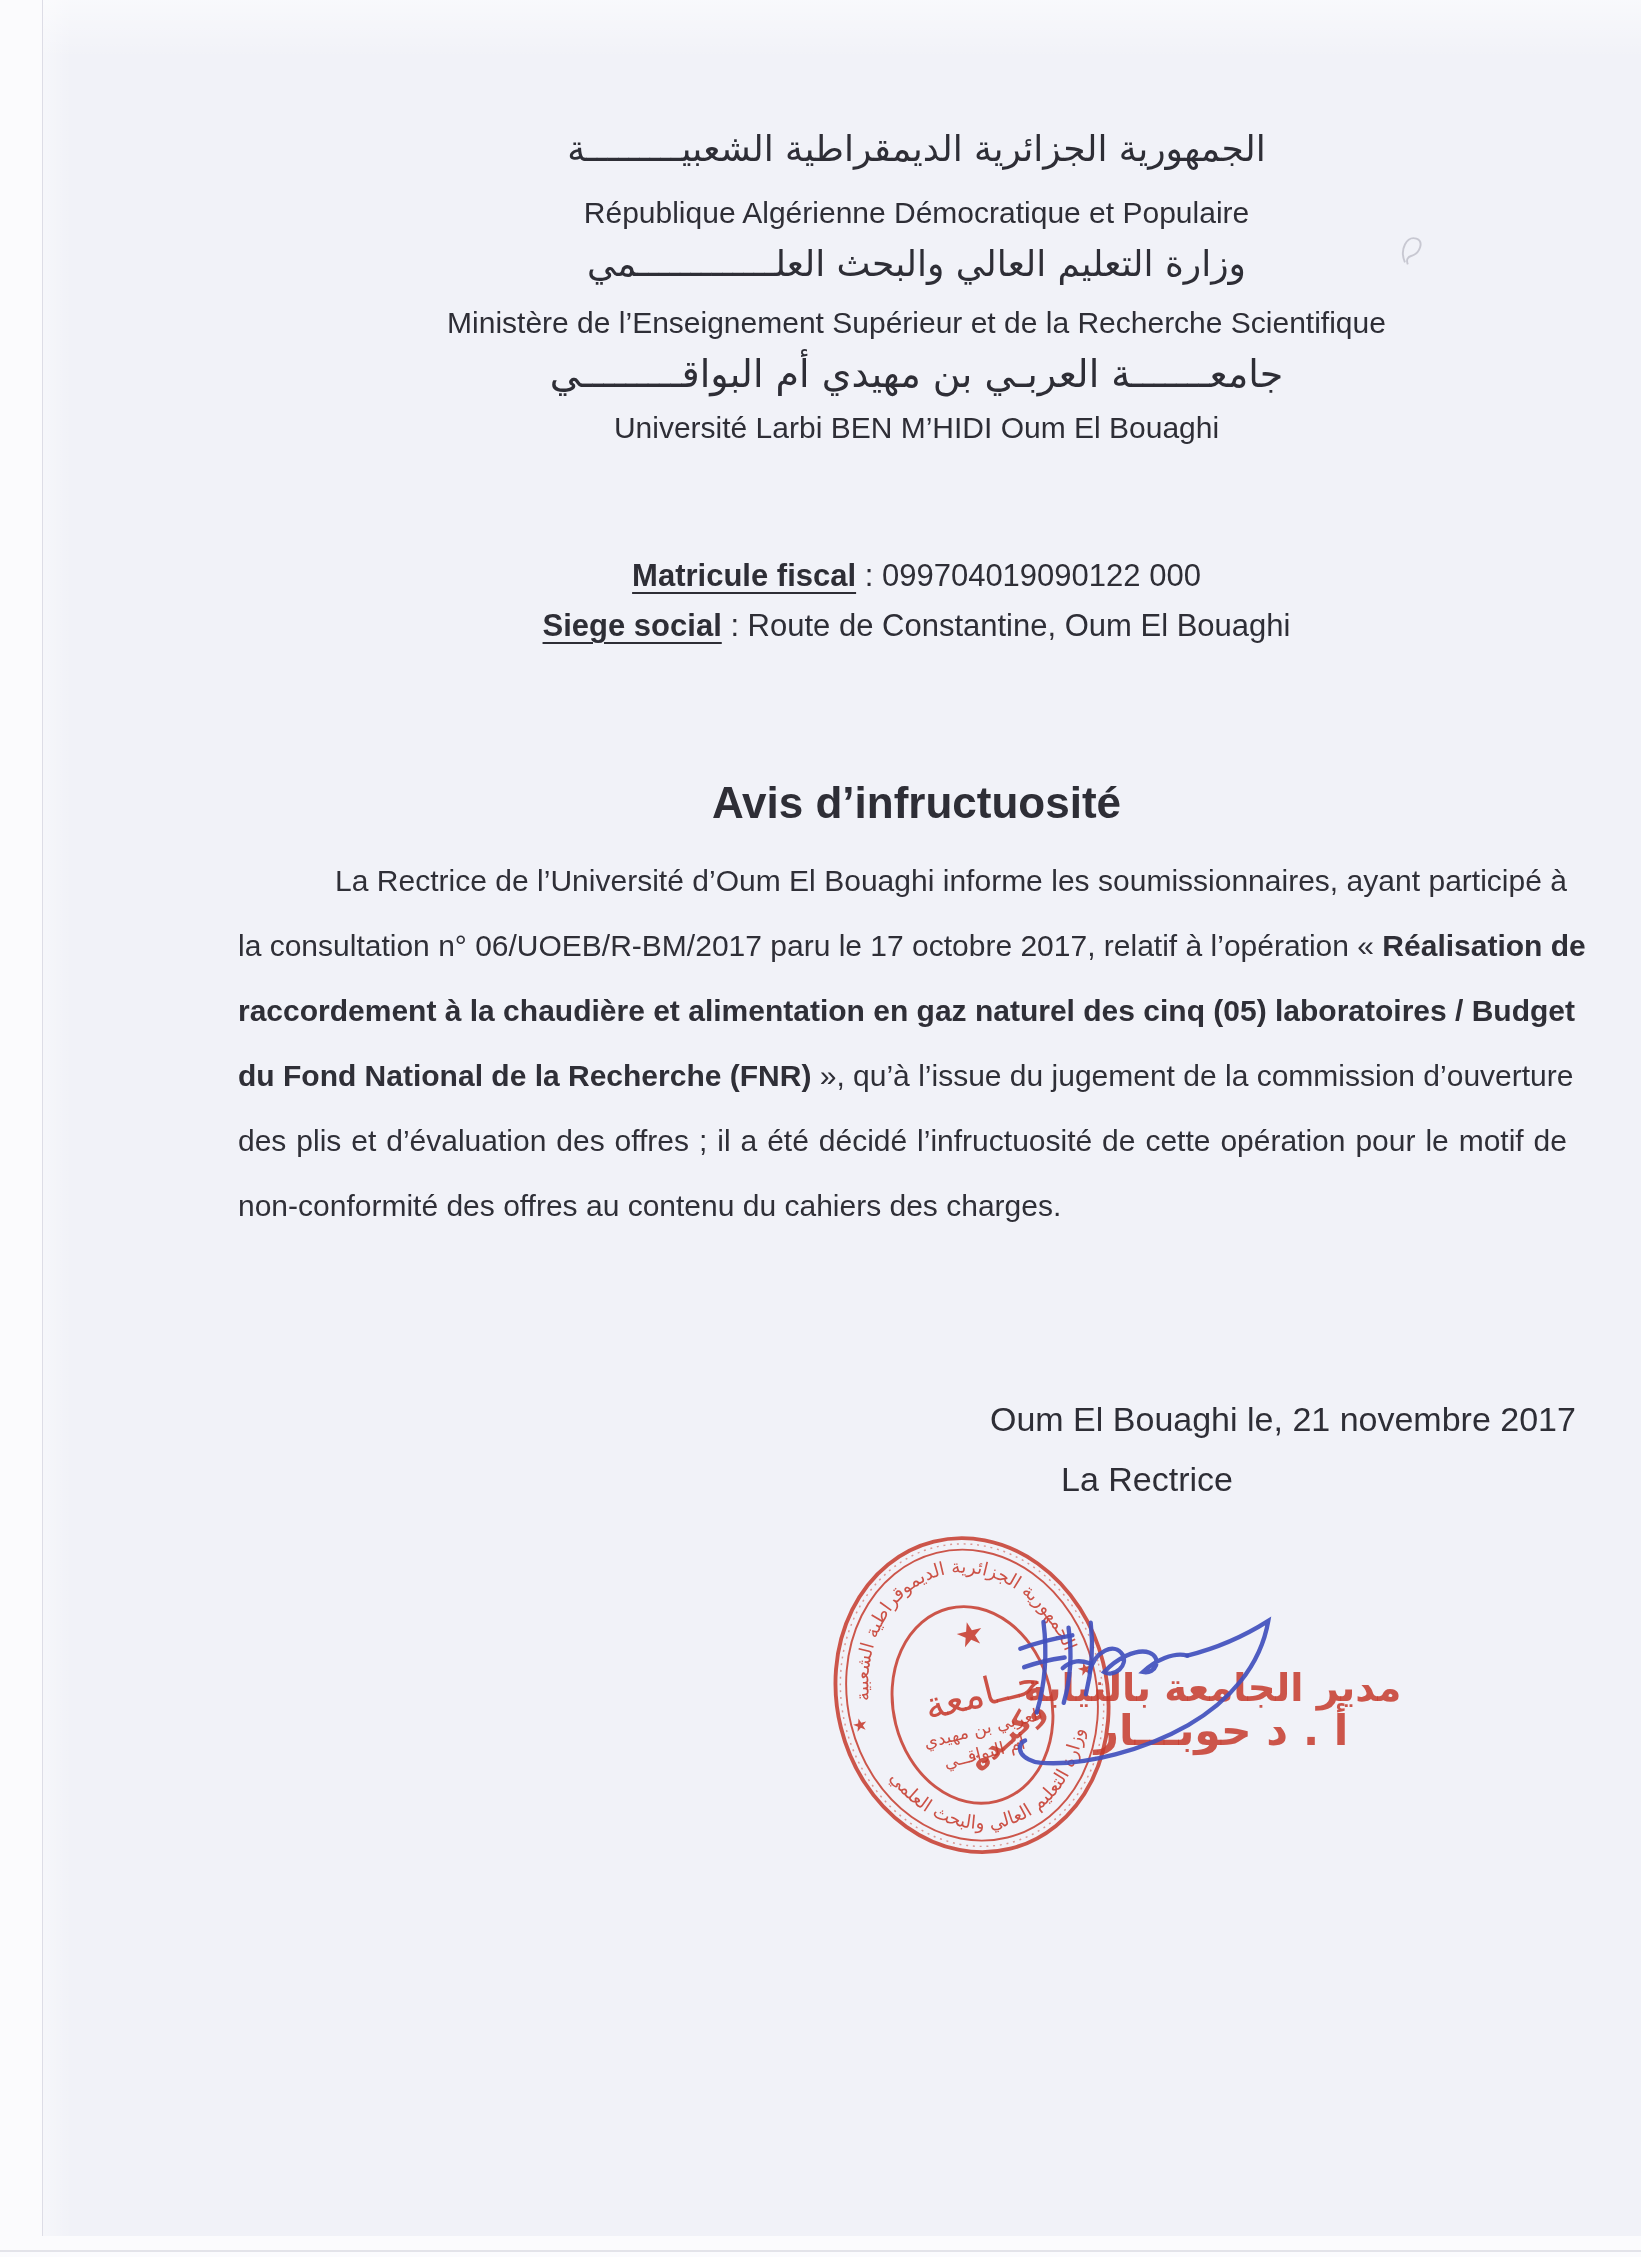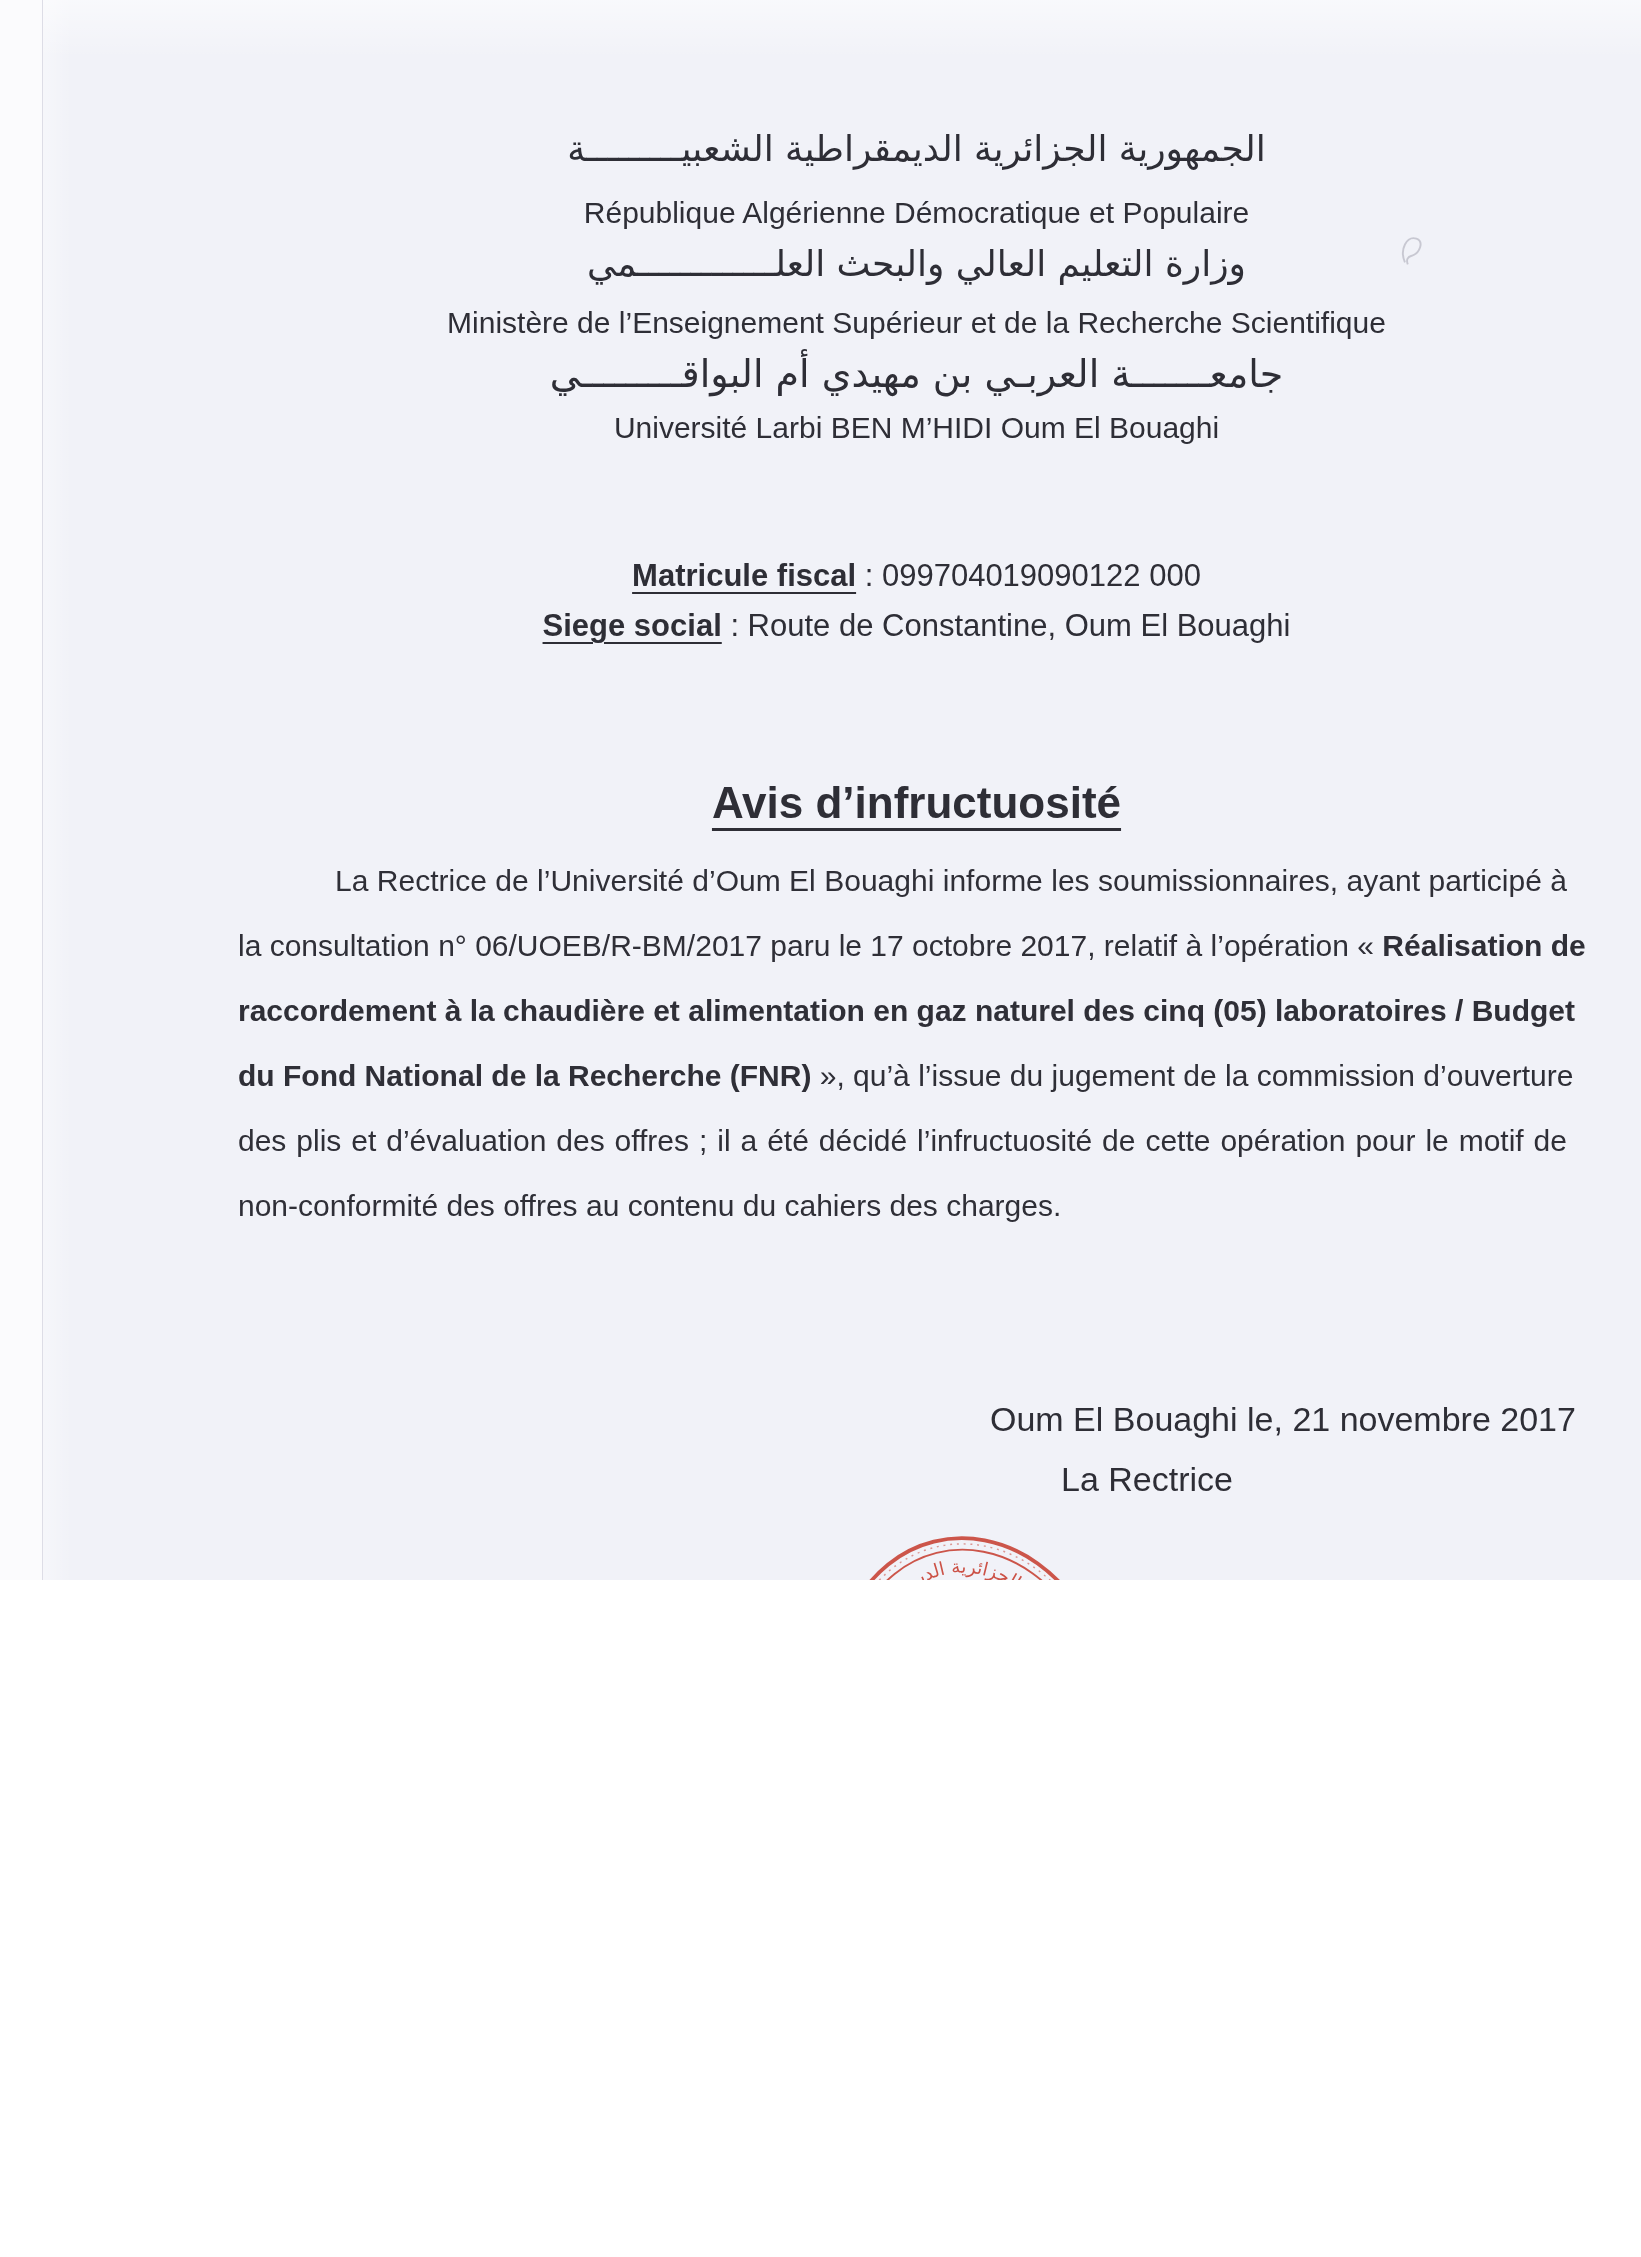--- a/index.html
+++ b/index.html
@@ -1,17 +1,17 @@
 <!DOCTYPE html>
 <html lang="fr"><head>
 <meta charset="utf-8">
 <style>
   html,body{margin:0;padding:0;background:#ffffff;}
   #canvas{
-    position:relative;width:1641px;height:1580px;overflow:hidden;
+    position:relative;width:1641px;height:2257px;overflow:hidden;
     background:#fbfbfd;font-family:"Liberation Sans",sans-serif;
   }
   
   #paper{
     position:absolute;left:42px;top:0;width:1600px;height:2236px;
     background:#f1f2f8;
     border-left:1px solid #dddde6;
     background-image:linear-gradient(180deg, rgba(255,255,255,.55) 0px, rgba(255,255,255,0) 58px),
                      linear-gradient(90deg, rgba(255,255,255,.35) 0px, rgba(255,255,255,0) 29px);
   }
@@ -29,21 +29,21 @@
   #h-fr2{top:306px;font-size:30px;}
   #h-ar3{top:352px;font-size:38px;}
   #h-fr3{top:411px;font-size:30px;}
   
   .idline{left:101px;width:1545px;text-align:center;font-size:31px;}
   #id1{top:558px;}
   #id2{top:608px;}
   .ulab{text-decoration:underline;text-underline-offset:5.8px;text-decoration-thickness:1.9px;font-weight:bold;}
   
   #title{left:101px;width:1545px;top:778px;text-align:center;font-size:44px;font-weight:bold;}
-  #title span{text-decoration:underline;text-underline-offset:9.7px;text-decoration-thickness:2.9px;}
+  #title span{text-underline-offset:9.7px;text-decoration-thickness:2.9px;}
   
   #body{position:absolute;left:195px;top:848px;width:1329px;font-size:30px;color:#2f2f37;}
   .bl{height:65px;line-height:65px;text-align:justify;text-align-last:justify;white-space:nowrap;}
   .bl.first{text-indent:97px;}
   .bl.last{text-align:left;text-align-last:left;}
   .bl b{font-weight:bold;}
   
   #dateline{left:947px;top:1400px;font-size:34px;}
   #rectrice{left:1018px;top:1460px;font-size:34px;font-weight:normal;}
   

